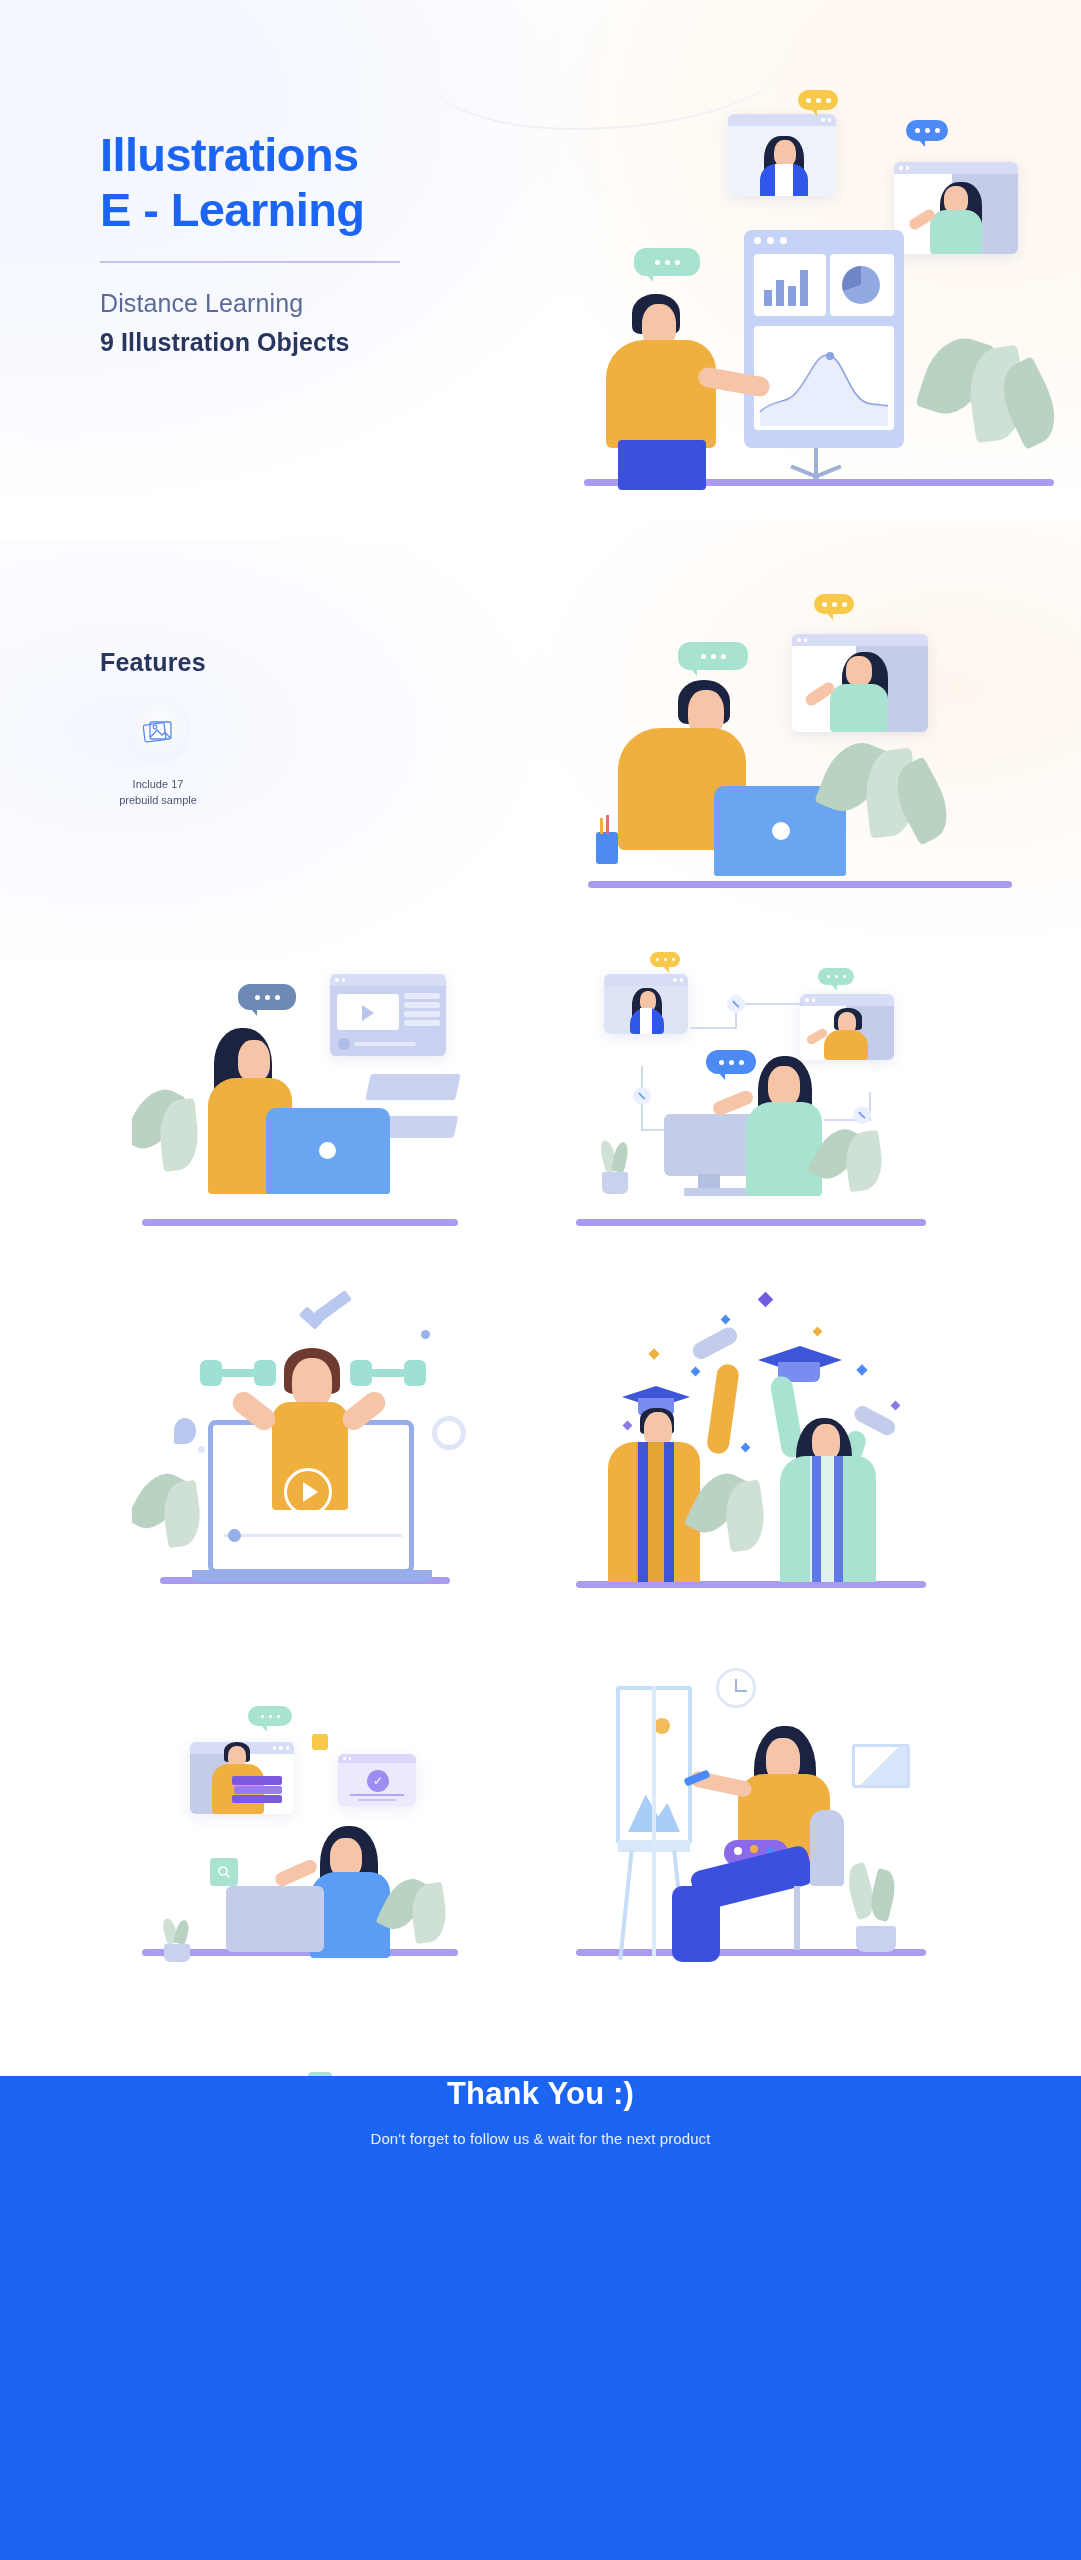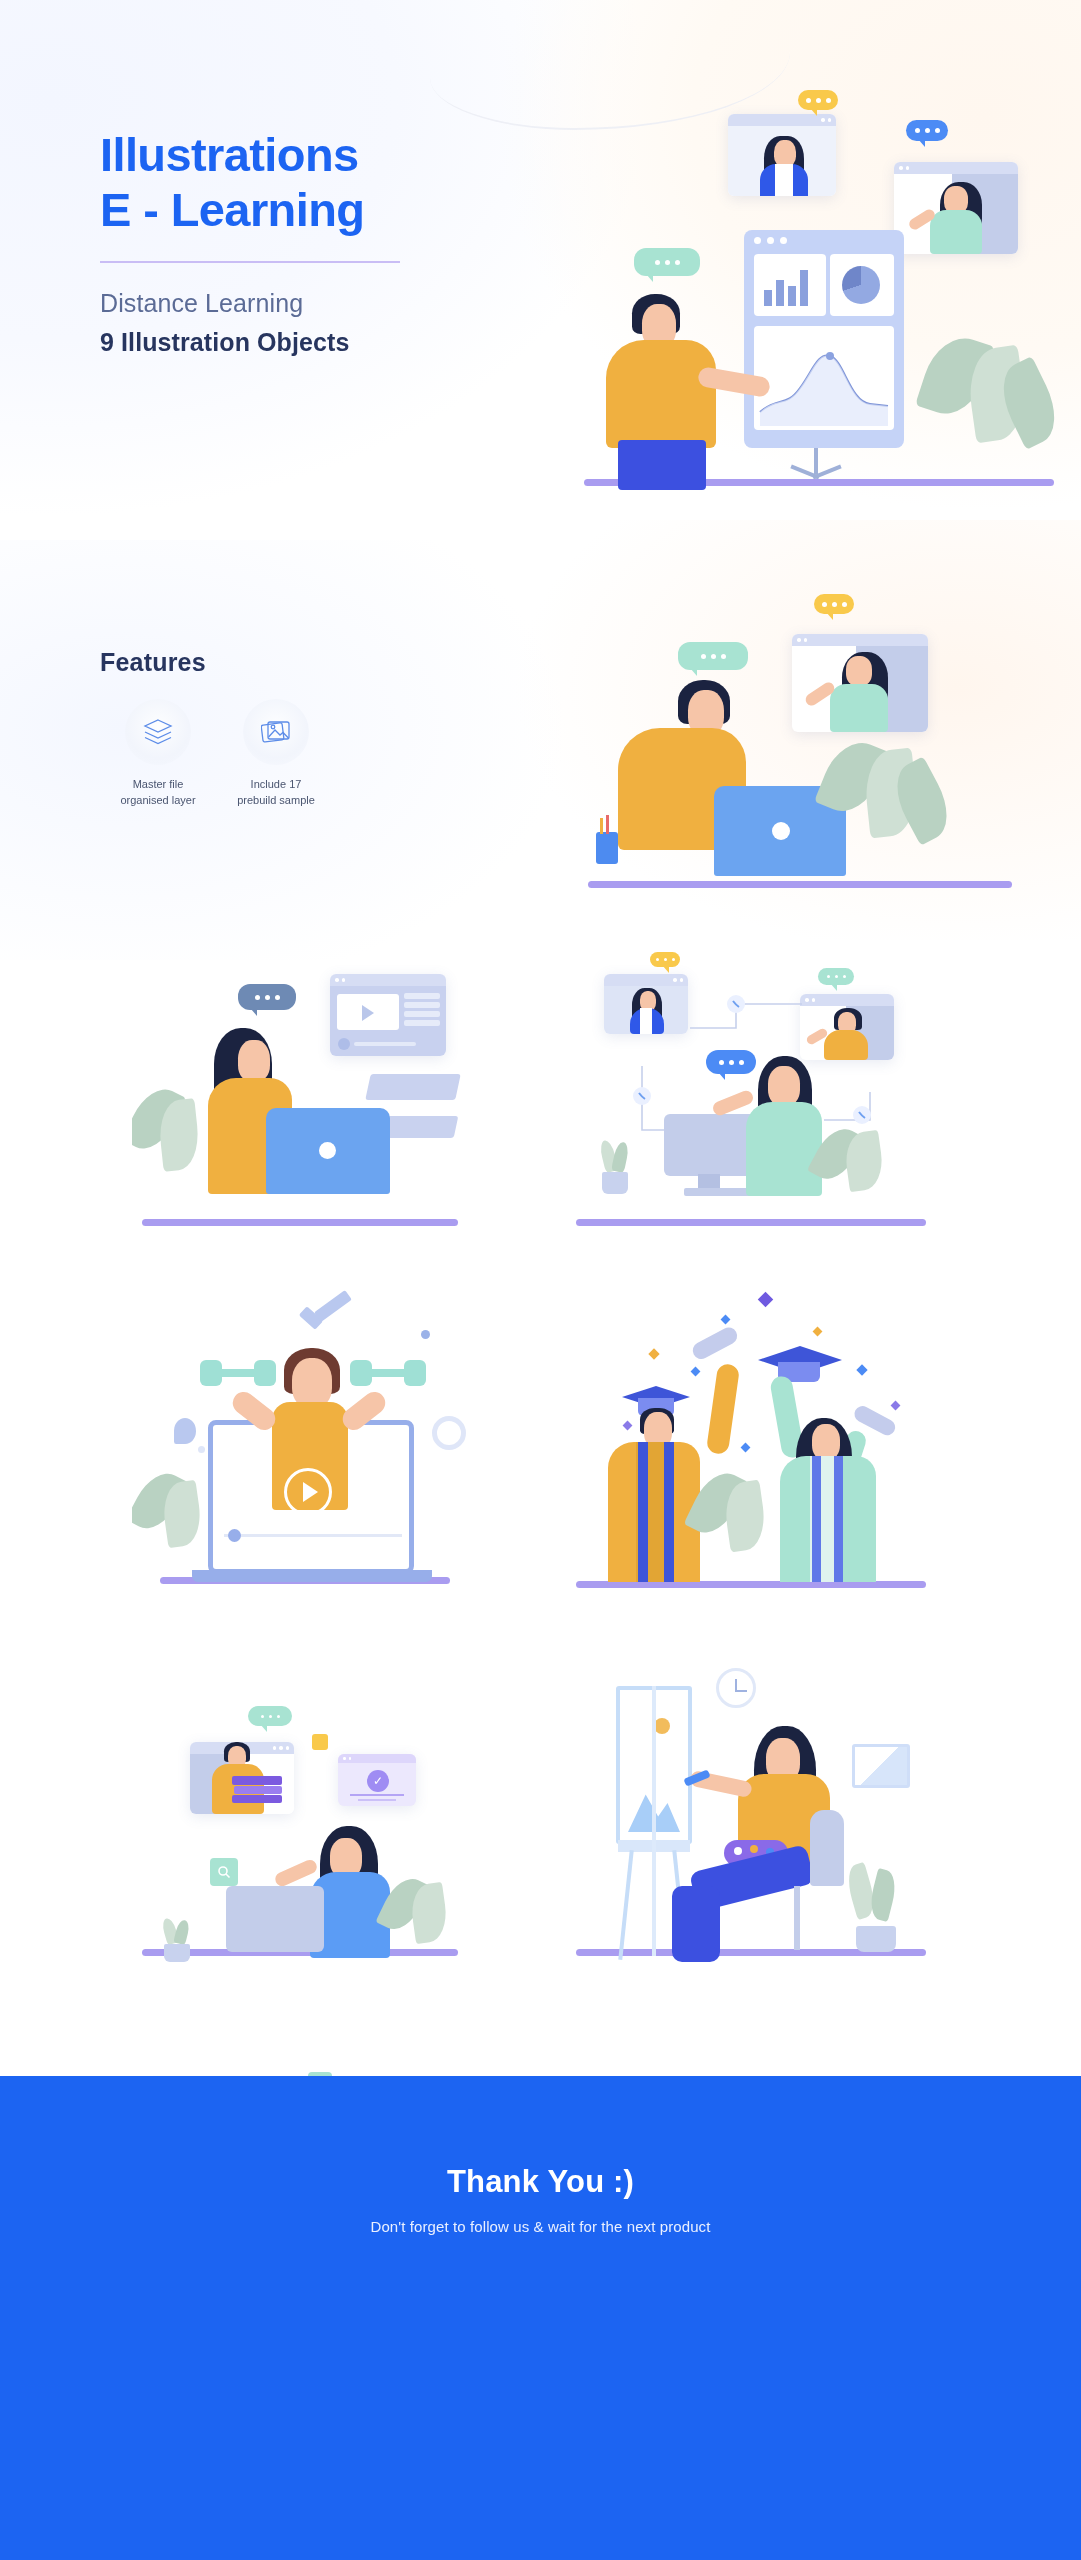--- a/index.html
+++ b/index.html
@@ -82,21 +82,21 @@
 
   
   .head{position:absolute;background:#f6c5a8;border-radius:44% 44% 40% 40%;}
   .hair{position:absolute;background:#1b2340;}
   .body{position:absolute;border-radius:16px 16px 4px 4px;}
   .arm{position:absolute;border-radius:12px;}
   .legs{position:absolute;background:#3c50e0;border-radius:6px;}
 
   
   .footer{position:absolute;left:0;bottom:0;width:1081px;height:484px;background:#1c64f2;
-    display:flex;flex-direction:column;align-items:center;padding-top:88px;}
+    display:flex;flex-direction:column;align-items:center;}
   .ty{color:#fff;font-size:31px;font-weight:bold;letter-spacing:.2px;}
   .ty-sub{color:#eaf0ff;font-size:15px;margin-top:18px;letter-spacing:.1px;}
 </style>
 </head>
 <body>
 
 <div class="page">
 
   <div class="bg-tint-a"></div>
   <div class="bg-tint-b"></div>
@@ -199,33 +199,20 @@
         <div class="leaf d" style="left:84px;top:34px;width:46px;height:82px;transform:rotate(-26deg)"></div>
       </div>
     </div>
   </div>
 
   <div class="features">
     <div class="features-h">Features</div>
     <div class="feat-row">
 
 
-      <div class="feat">
-        <div class="feat-ico">
-          <svg width="30" height="26" viewBox="0 0 30 26" fill="none" stroke="#5c8ce8" stroke-width="1.3">
-            <path d="M15 1 L28 7 L15 13 L2 7 Z"></path>
-              <path d="M2 13 L15 19 L28 13"></path>
-              <path d="M2 18.5 L15 24.5 L28 18.5"></path>
-          </svg>
-        </div>
-        <div class="feat-lbl">
-          <div>Master file</div>
-          <div>organised layer</div>
-        </div>
-      </div>
 
       <div class="feat">
         <div class="feat-ico">
           <svg width="30" height="26" viewBox="0 0 30 26" fill="none" stroke="#5c8ce8" stroke-width="1.3">
             <rect x="1" y="5" width="21" height="17" rx="2" transform="rotate(-7 11 13)"></rect>
             <rect x="7" y="3" width="21" height="17" rx="2"></rect>
             <circle cx="12" cy="8" r="1.8"></circle>
               <path d="M7.6 18 L14 11 L19 16 L22 13.5 L27.4 19"></path>
           </svg>
         </div>

